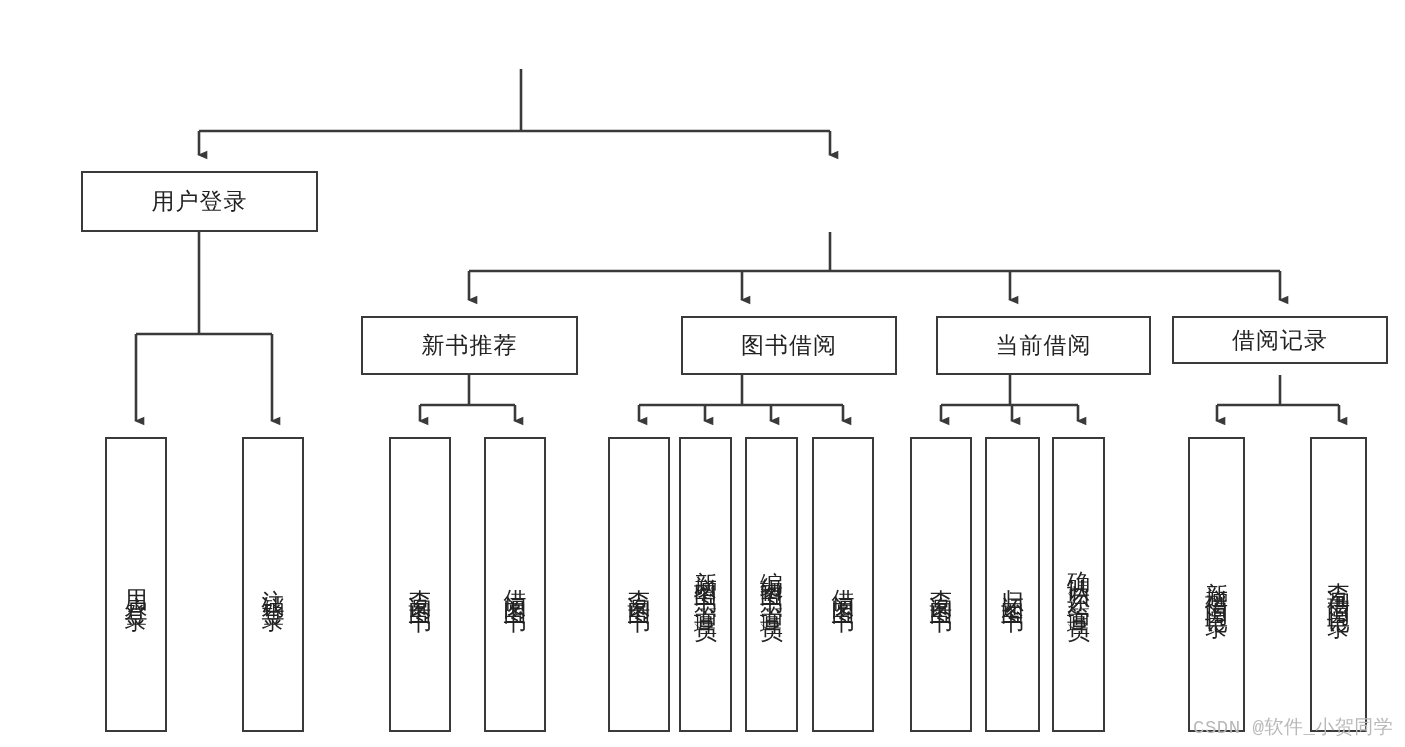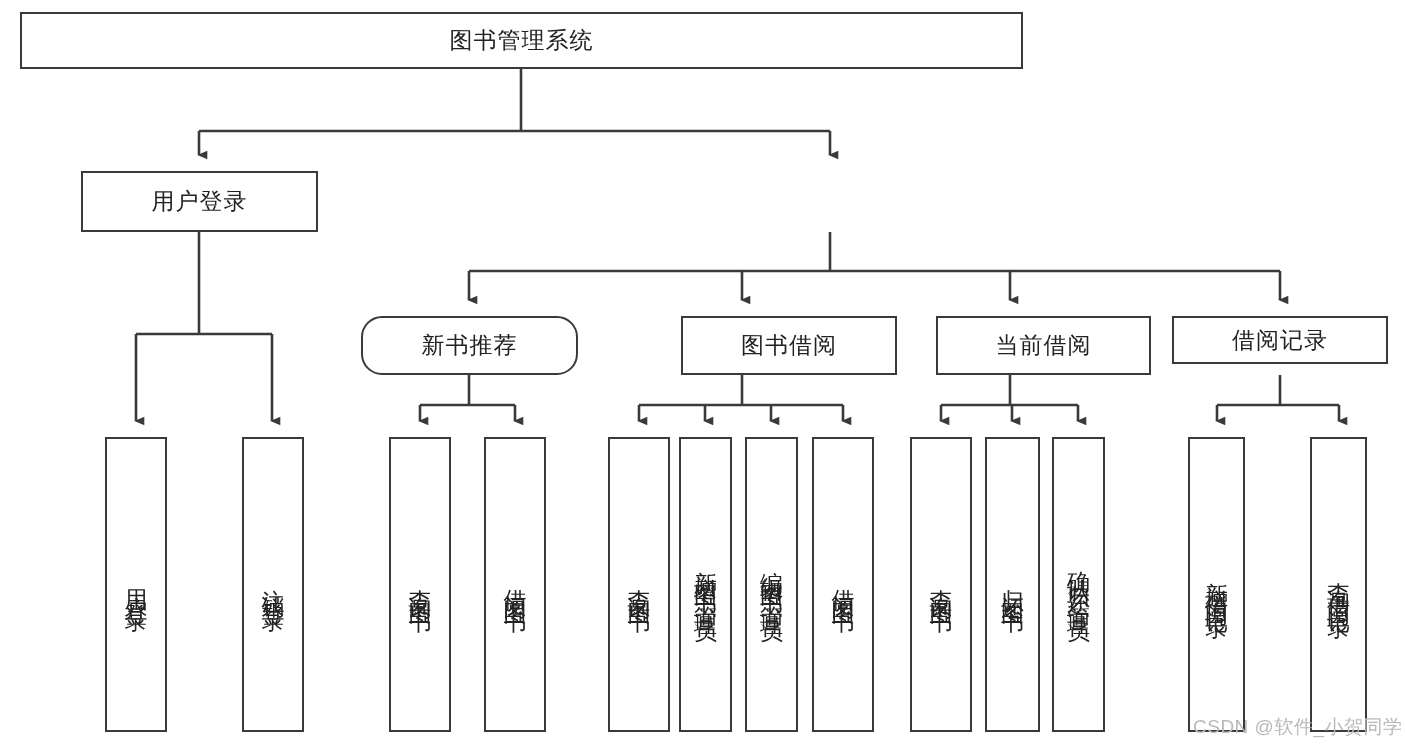--- a/index.html
+++ b/index.html
@@ -52,20 +52,21 @@
   }
   .node.root {
     border-width: 2px;
   }
   .watermark {
     position: absolute;
     color: #b9b9b9;
     font-size: 19px;
     white-space: nowrap;
     letter-spacing: 0.5px;
+    font-family: Liberation Mono, monospace;
   }
 </style>
 </head>
 <body>
 
 <div id="canvas">
 
   <svg class="connectors" viewBox="0 0 1405 747" xmlns="http://www.w3.org/2000/svg">
     <defs>
       <marker id="arrow" viewBox="0 0 12 12" refX="6" refY="10" markerWidth="10" markerHeight="11" orient="auto-start-reverse" markerUnits="userSpaceOnUse">
@@ -112,29 +113,26 @@
       <path d="M 1012 405 L 1012 421" marker-end="url(#arrow)"></path>
       <path d="M 1078 405 L 1078 421" marker-end="url(#arrow)"></path>
 
       <path d="M 1280 375 L 1280 405"></path>
       <path d="M 1217 405 L 1339 405"></path>
       <path d="M 1217 405 L 1217 421" marker-end="url(#arrow)"></path>
       <path d="M 1339 405 L 1339 421" marker-end="url(#arrow)"></path>
     </g>
   </svg>
 
-  <div class="node horiz root" style="left:20px;top:12px;width:1003px;height:57px;">
-    <span>图书管理系统</span>
-  </div>
 
   <div class="node horiz" style="left:81px;top:171px;width:237px;height:61px;">
     <span>用户登录</span>
   </div>
 
-  <div class="node horiz" style="left:361px;top:316px;width:217px;height:59px;border-radius:21px;">
+  <div class="node horiz" style="left:361px;top:316px;width:217px;height:59px;">
     <span>新书推荐</span>
   </div>
   <div class="node horiz" style="left:634px;top:316px;width:216px;height:59px;margin-left:47px;">
     <span>图书借阅</span>
   </div>
   <div class="node horiz" style="left:903px;top:316px;width:215px;height:59px;margin-left:33px;">
     <span>当前借阅</span>
   </div>
   <div class="node horiz" style="left:1172px;top:316px;width:216px;height:48px;">
     <span>借阅记录</span>

